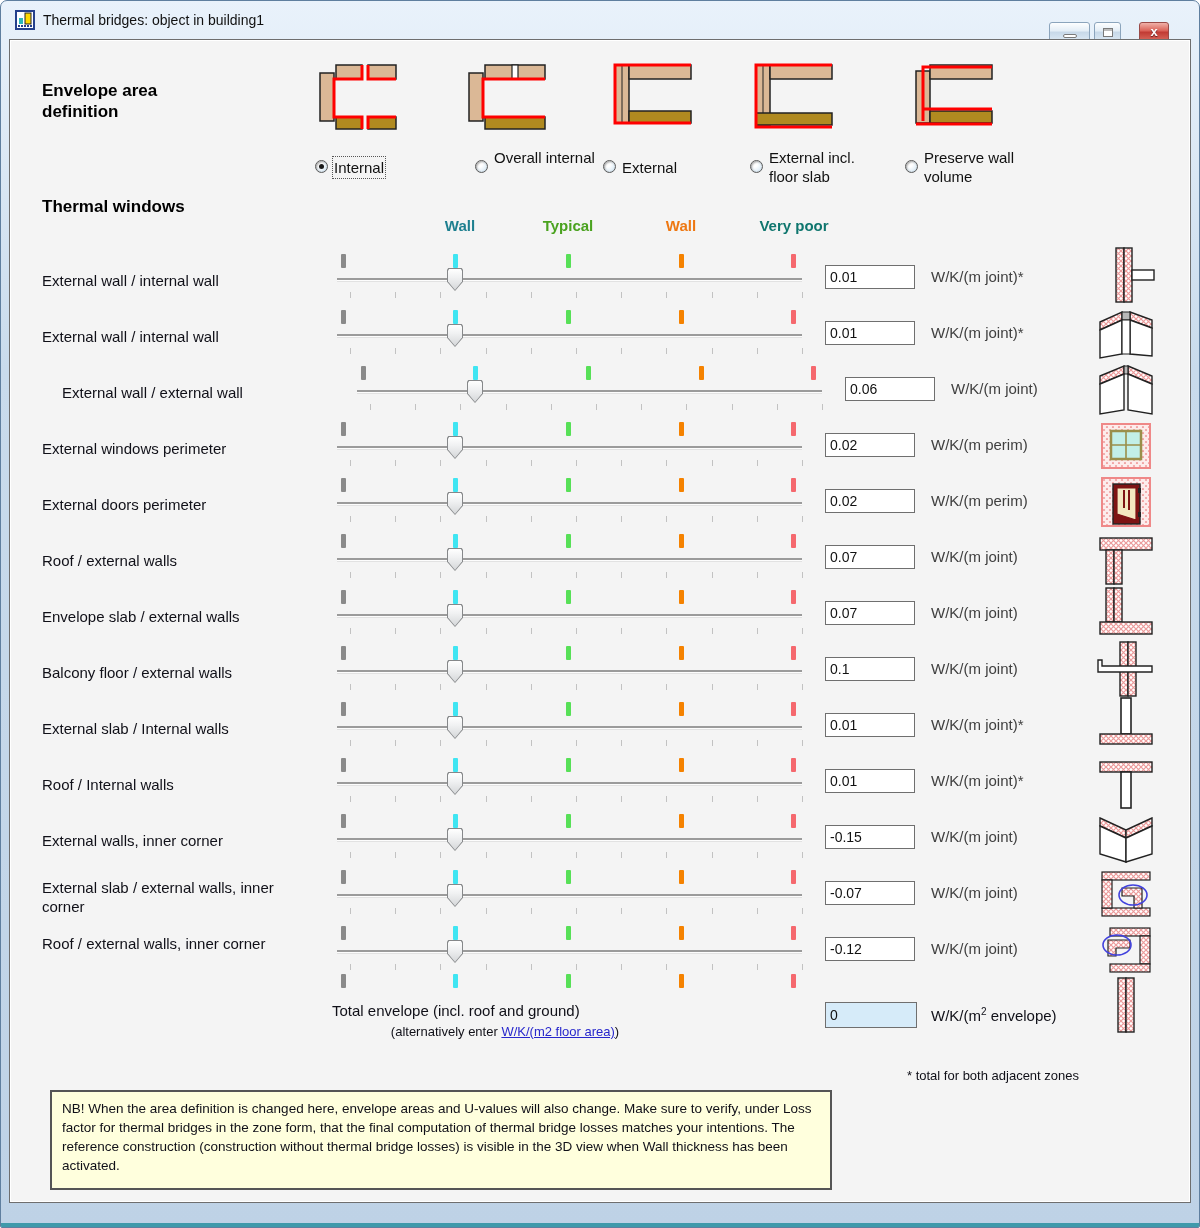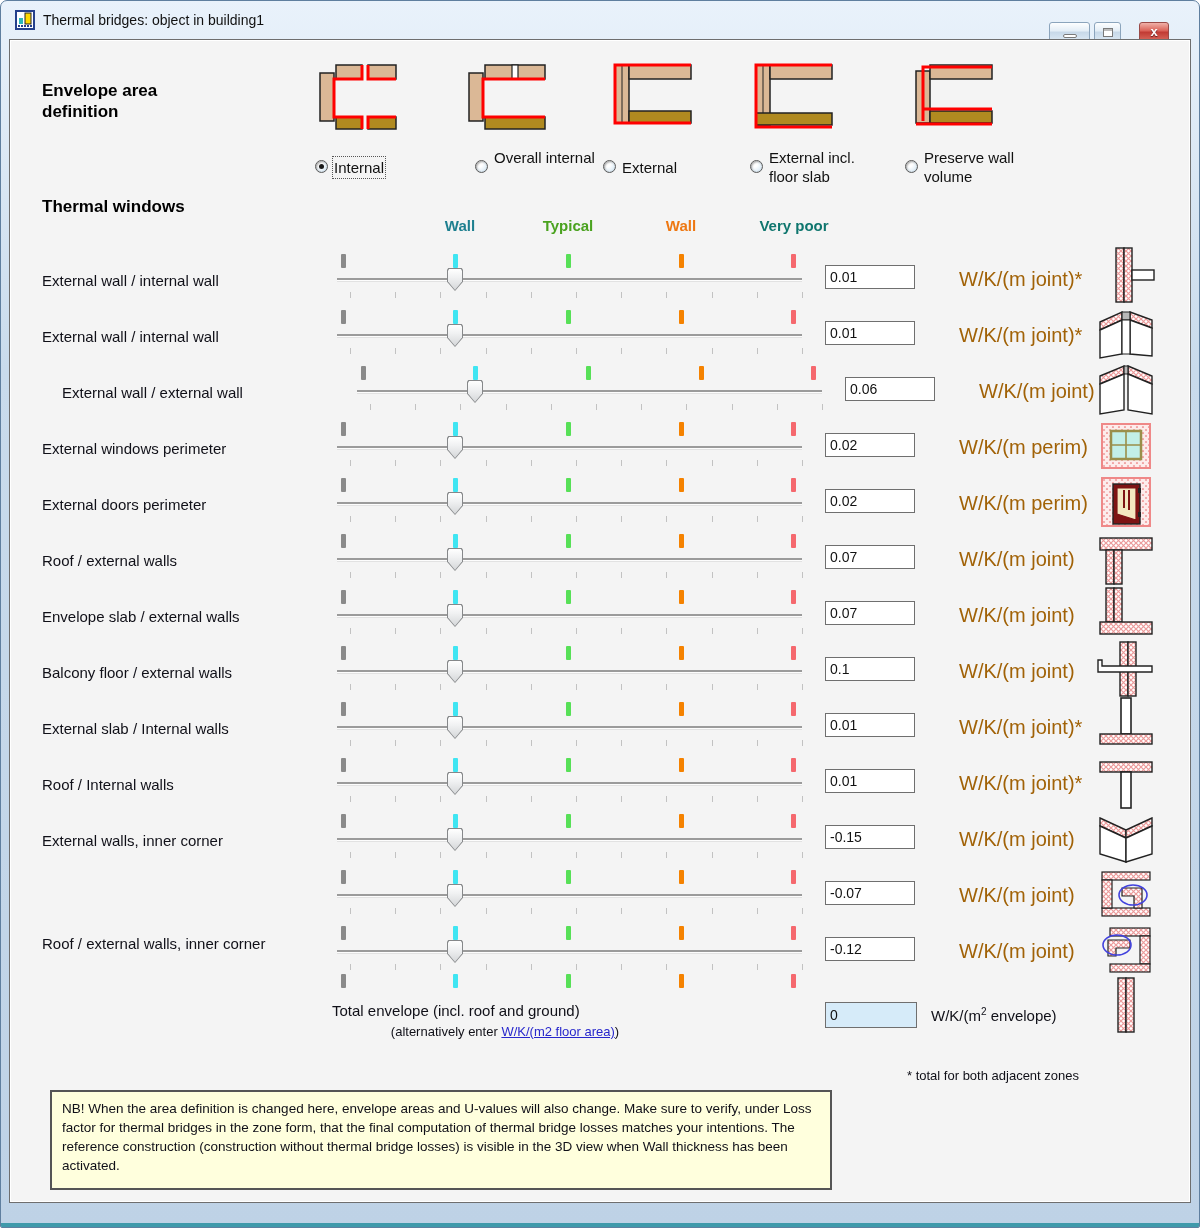--- a/index.html
+++ b/index.html
@@ -46,21 +46,21 @@
   .track{position:absolute;left:0;right:0;top:24px;height:2px;background:#9b9b9b;
     box-shadow:0 1px 0 #fdfdfd,0 2px 0 #e2e2e2;}
   .sticks span{position:absolute;top:38px;width:1px;height:6px;background:#c2c2c2;}
   .thumb{position:absolute;top:14px;width:16px;height:23px;
     clip-path:polygon(8% 0,92% 0,100% 8%,100% 60%,50% 100%,0 60%,0 8%);background:#86888a;}
   .thumb::before{content:"";position:absolute;inset:1px;
     clip-path:polygon(8% 0,92% 0,100% 8%,100% 60%,50% 100%,0 60%,0 8%);
     background:linear-gradient(180deg,#ffffff,#f0f1f2 40%,#d5d7d9);}
   .value-box{position:absolute;left:815px;top:11px;width:90px;height:24px;border:1px solid #6f6f6f;
     background:#fff;font-size:14px;padding:0 4px;color:#111;}
-  .unit{position:absolute;left:949px;top:14px;font-size:20px;white-space:nowrap;color:#a16207;}
+  .unit{position:absolute;left:921px;top:14px;font-size:15px;white-space:nowrap;color:#404040;}
   .bottom-ticks{position:absolute;left:327px;top:934px;width:465px;height:16px;}
   .total-label{position:absolute;left:322px;top:962px;font-size:15px;color:#101018;}
   .alt-line{position:absolute;left:330px;top:984px;width:330px;text-align:center;font-size:13px;color:#101018;}
   .alt-line a{color:#2727cc;text-decoration:underline;cursor:pointer;}
   .total-box{position:absolute;left:815px;top:962px;width:92px;height:26px;border:1px solid #6f6f6f;
     background:#d6ebf9;font-size:14px;padding:0 4px;color:#111;}
   .total-unit{position:absolute;left:921px;top:966px;font-size:15px;white-space:nowrap;color:#101018;}
   .total-unit sup{font-size:10px;}
   .note-box{position:absolute;left:40px;top:1050px;width:782px;height:100px;background:#ffffdd;
     border:2px solid #555;padding:7px 10px;font-size:13.5px;line-height:19px;color:#101018;}
@@ -469,20 +469,21 @@
                 <span style="left: 374.6px;"></span>
                 <span style="left: 419.8px;"></span>
                 <span style="left: 465px;"></span>
               </div>
               <div class="thumb" style="left: 110px;"></div>
             </div>
             <input class="value-box" value="-0.15" style="">
             <div class="unit">W/K/(m joint)</div>
           </div>
           <div class="tb-row" style="top: 830px;">
+            <div class="row-label" style="top: 8px;">External slab / external walls, inner corner</div>
             <div class="slider">
               <span class="btick" style="left: 4px; background: rgb(138, 138, 138);"></span>
               <span class="btick" style="left: 116px; background: rgb(63, 229, 242);"></span>
               <span class="btick" style="left: 229px; background: rgb(87, 224, 87);"></span>
               <span class="btick" style="left: 342px; background: rgb(245, 130, 0);"></span>
               <span class="btick" style="left: 454px; background: rgb(245, 104, 110);"></span>
               <div class="track"></div>
               <div class="sticks">
                 <span style="left: 13px;"></span>
                 <span style="left: 58.2px;"></span>

